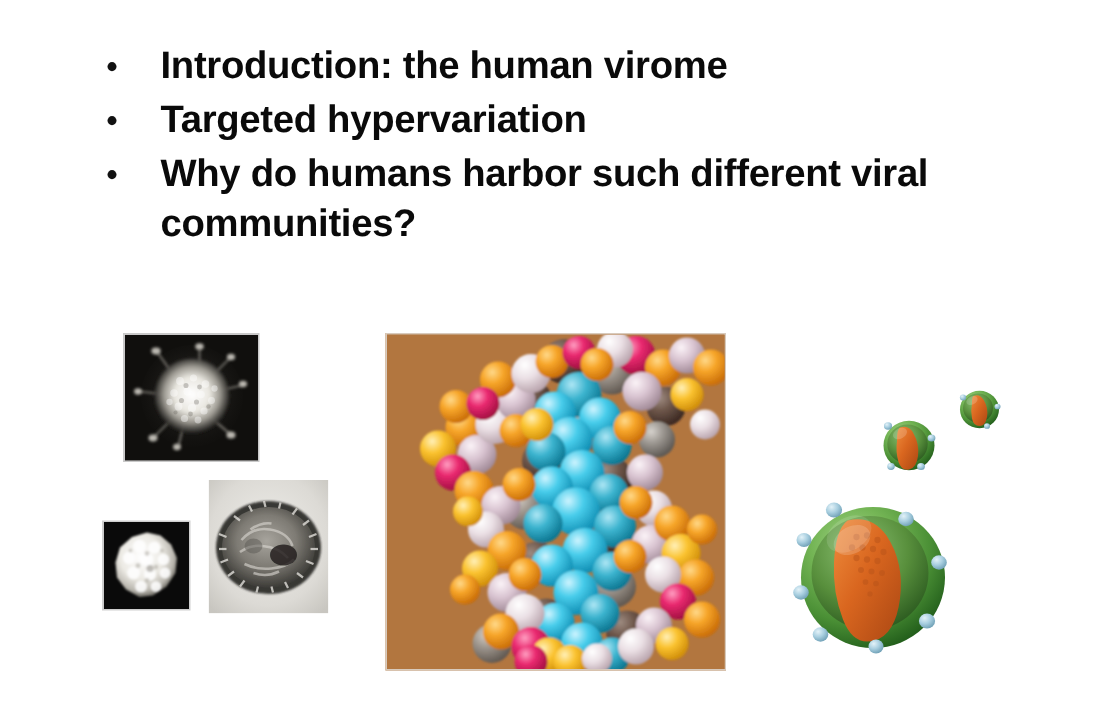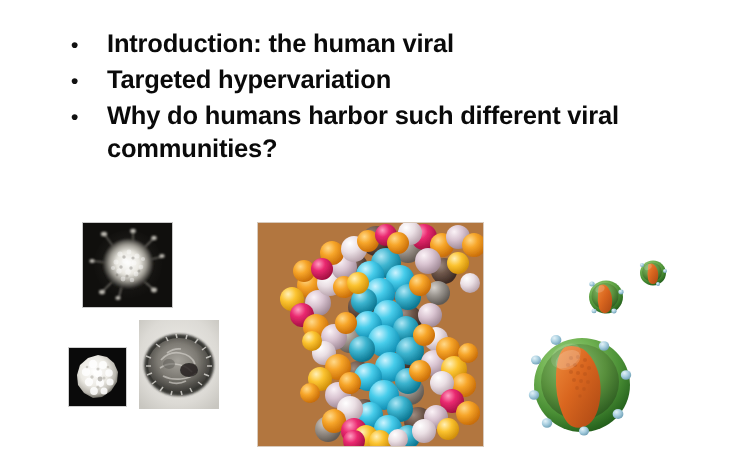--- a/index.html
+++ b/index.html
@@ -102,21 +102,21 @@
 </style>
 </head>
 <body>
 
 <div class="slide">
 
   <div class="bullet-list">
 
     <div class="bullet-row">
       <div class="bullet-mark">•</div>
-      <div class="bullet-text">Introduction: the human viral</div>
+      <div class="bullet-text">Introduction: the human virome</div>
     </div>
 
     <div class="bullet-row">
       <div class="bullet-mark">•</div>
       <div class="bullet-text">Targeted hypervariation</div>
     </div>
 
     <div class="bullet-row">
       <div class="bullet-mark">•</div>
       <div class="bullet-text">Why do humans harbor such different viral communities?</div>

